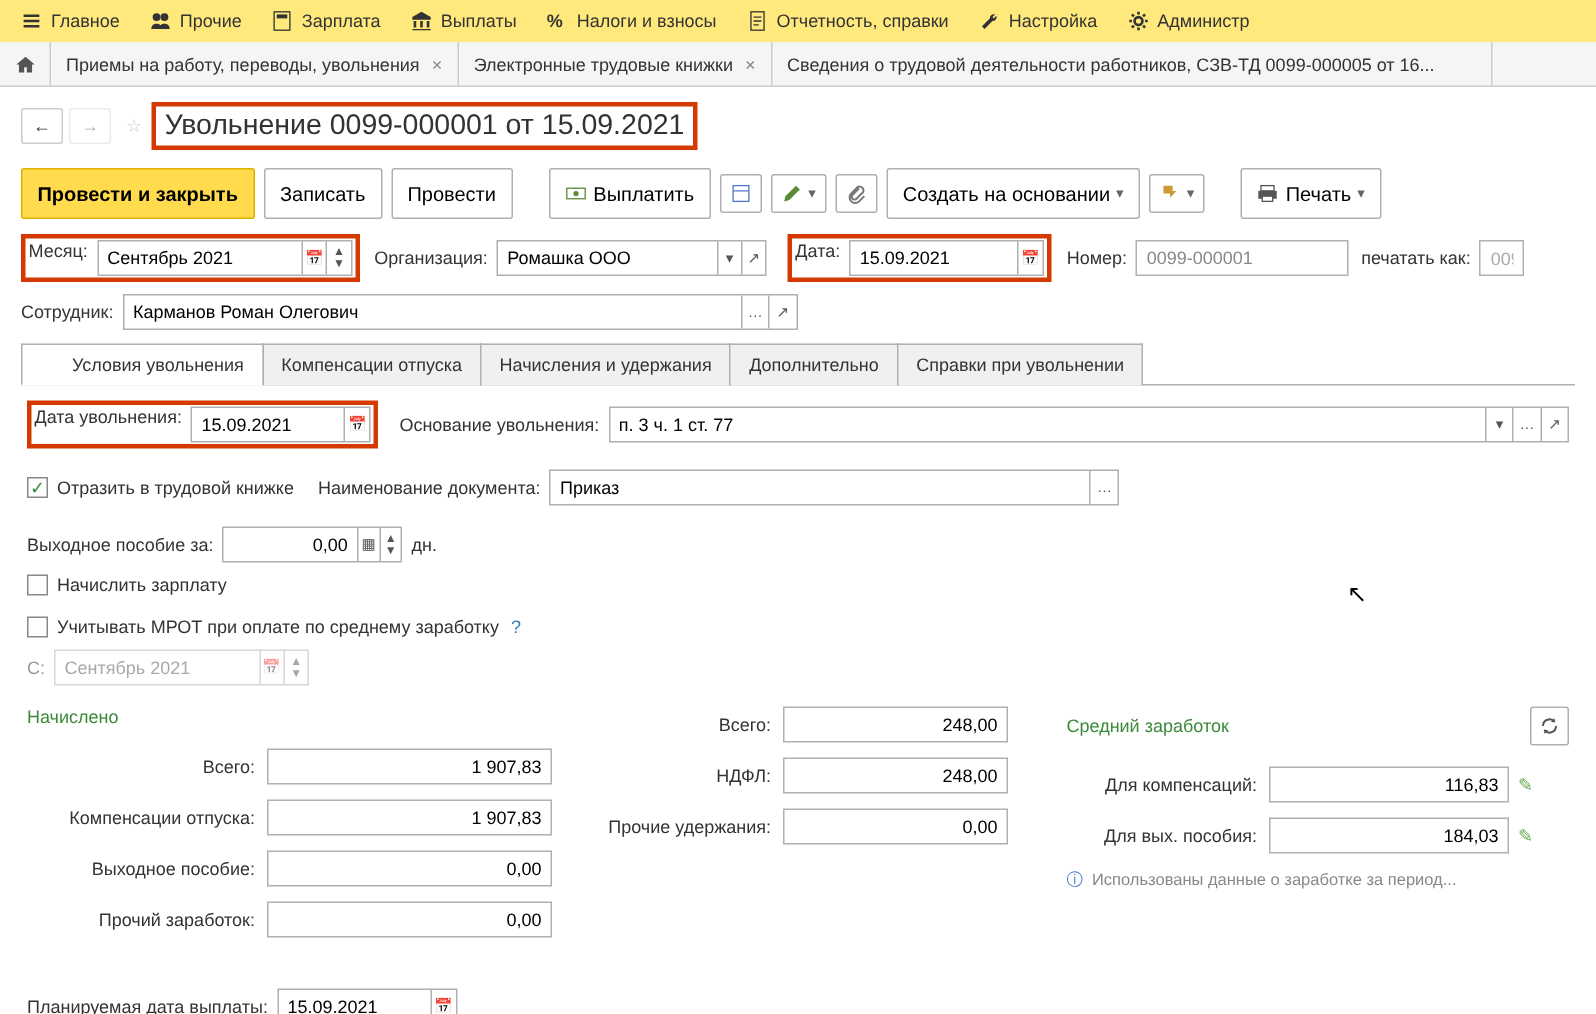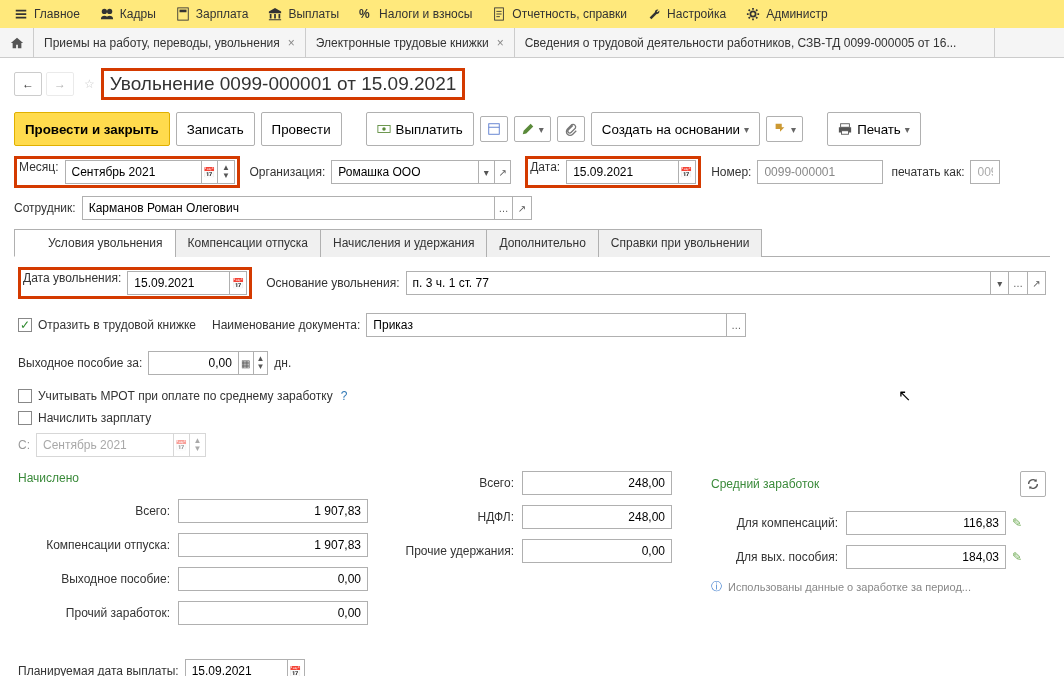--- a/index.html
+++ b/index.html
@@ -62,21 +62,21 @@
         <path fill="#333" d="M2 3h12v2H2zm0 4h12v2H2zm0 4h12v2H2z"></path>
       </svg>
     <span>Главное</span>
   </div>
   <div class="topmenu-item">
     <svg class="ico" viewBox="0 0 16 16">
         <circle cx="5" cy="5" r="3" fill="#333"></circle>
         <circle cx="11" cy="5" r="3" fill="#333"></circle>
         <path fill="#333" d="M1 14c0-3 2-4 4-4s4 1 4 4zm6 0c0-3 2-4 4-4s4 1 4 4z"></path>
       </svg>
-    <span>Кадры</span>
+    <span>Прочие</span>
   </div>
   <div class="topmenu-item">
     <svg class="ico" viewBox="0 0 16 16">
         <rect x="2" y="1" width="12" height="14" fill="none" stroke="#333"></rect>
         <rect x="4" y="3" width="8" height="3" fill="#333"></rect>
       </svg>
     <span>Зарплата</span>
   </div>
   <div class="topmenu-item">
     <svg class="ico" viewBox="0 0 16 16">
@@ -207,21 +207,21 @@
     <span style="width:14px"></span>
     <div class="red-box">
       <span class="lbl">Дата:</span>
       <div class="fld-wrap" style="width:130px;">
         <input value="15.09.2021" style="">
         <div class="fld-btn">📅</div>
       </div>
     </div>
     <span style="width:10px"></span>
     <span class="lbl">Номер:</span>
-    <div class="fld-wrap" style="width:126px;">
+    <div class="fld-wrap" style="width:142px;">
       <input style="color: rgb(136, 136, 136);" value="0099-000001">
     </div>
     <span style="width:8px"></span>
     <span class="lbl">печатать как:</span>
     <div class="fld-wrap" style="width:30px;">
       <input style="color: rgb(170, 170, 170);" value="009">
     </div>
   </div>
 
   <div class="form-row">
@@ -275,29 +275,29 @@
   <div class="form-row" style="margin-top:14px;">
     <span class="lbl">Выходное пособие за:</span>
     <div class="fld-wrap" style="width:120px;">
       <input style="text-align: right;" value="0,00">
       <div class="fld-btn">▦</div>
       <div class="fld-btn" style="font-size:8px;line-height:1;">▲<br>▼</div>
     </div>
     <span style="margin-left:6px">дн.</span>
   </div>
 
+  <div class="form-row">
+    <span class="chk"></span>
+    <span>Начислить зарплату</span>
+  </div>
+
   <div class="form-row" style="margin-top:14px;">
     <span class="chk"></span>
     <span>Учитывать МРОТ при оплате по среднему заработку</span>
     <span class="help">?</span>
-  </div>
-
-  <div class="form-row">
-    <span class="chk"></span>
-    <span>Начислить зарплату</span>
   </div>
 
   <div class="form-row" style="opacity:.5;">
     <span class="lbl">С:</span>
     <div class="fld-wrap" style="width:170px;">
       <input disabled="" value="Сентябрь 2021" style="">
       <div class="fld-btn">📅</div>
       <div class="fld-btn" style="font-size:8px;line-height:1;">▲<br>▼</div>
     </div>
   </div>

